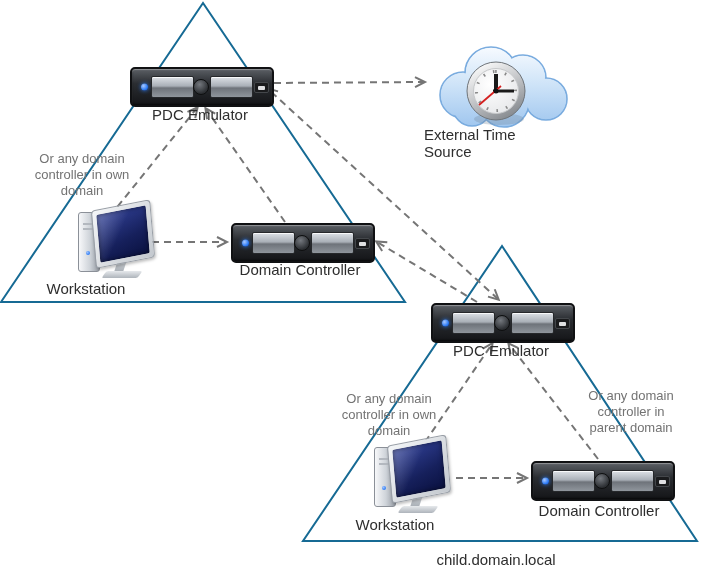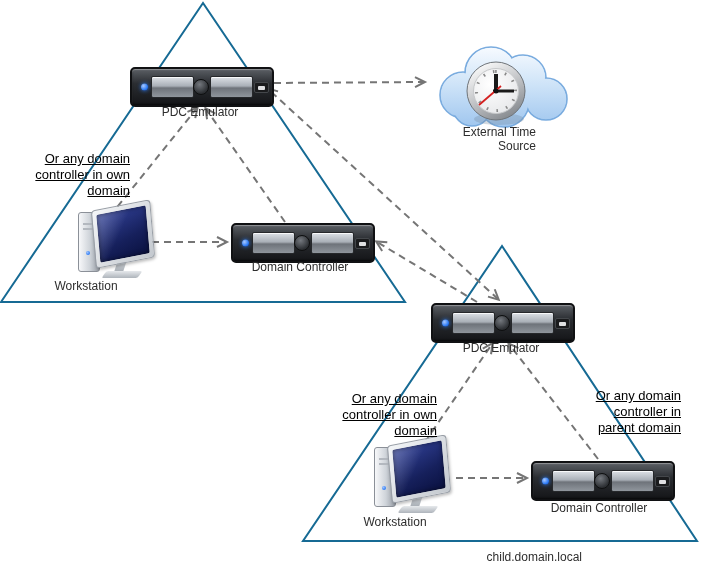--- a/index.html
+++ b/index.html
@@ -2,25 +2,25 @@
 <html><head>
 <meta charset="utf-8">
 <style>
   html,body{margin:0;padding:0;background:#fff;}
   #canvas{
     position:relative;width:704px;height:583px;background:#ffffff;overflow:hidden;
     font-family:"Liberation Sans",sans-serif;
   }
   #lines{position:absolute;left:0;top:0;width:704px;height:583px;}
   .label{
-    position:absolute;font-size:12px;color:#2e2e2e;text-align:center;line-height:1.15;
-  }
-  .label.left{text-align:right;}
+    position:absolute;font-size:15px;color:#2e2e2e;text-align:center;line-height:1.15;
+  }
+  .label.left{text-align:left;}
   .note{
-    position:absolute;font-size:13px;color:#000000;text-align:right;line-height:1.22;text-decoration:underline;
+    position:absolute;font-size:13px;color:#737373;text-align:center;line-height:1.22;
   }
   
   .server{
     position:absolute;width:140px;height:36px;border-radius:5px;
     background:linear-gradient(#5b5f65,#2b2e32 40%,#141518);
     border:2px solid #101113;
     box-shadow:inset 0 1px 1px rgba(255,255,255,.35), inset 0 -1px 2px rgba(0,0,0,.6);
   }
   .server .led{
     position:absolute;left:9px;top:50%;transform:translateY(-50%);
@@ -217,17 +217,17 @@
   <div class="label" style="left:130px;top:106px;width:140px;">PDC Emulator</div>
   <div class="label" style="left:222px;top:261px;width:156px;">Domain Controller</div>
   <div class="label" style="left:28px;top:280px;width:116px;">Workstation</div>
   <div class="note" style="left:34px;top:151px;width:96px;">Or any domain controller in own domain</div>
 
   <div class="label left" style="left:424px;top:126px;width:112px;">External Time Source</div>
 
   <div class="label" style="left:431px;top:342px;width:140px;">PDC Emulator</div>
   <div class="label" style="left:521px;top:502px;width:156px;">Domain Controller</div>
   <div class="label" style="left:337px;top:516px;width:116px;">Workstation</div>
-  <div class="label" style="left:410px;top:551px;width:172px;text-align:right;">child.domain.local</div>
+  <div class="label" style="left:410px;top:551px;width:172px;">child.domain.local</div>
   <div class="note" style="left:341px;top:391px;width:96px;">Or any domain controller in own domain</div>
   <div class="note" style="left:581px;top:380px;width:100px;margin-top:8px;">Or any domain controller in parent domain</div>
 
 </div>
 
 </body></html>

